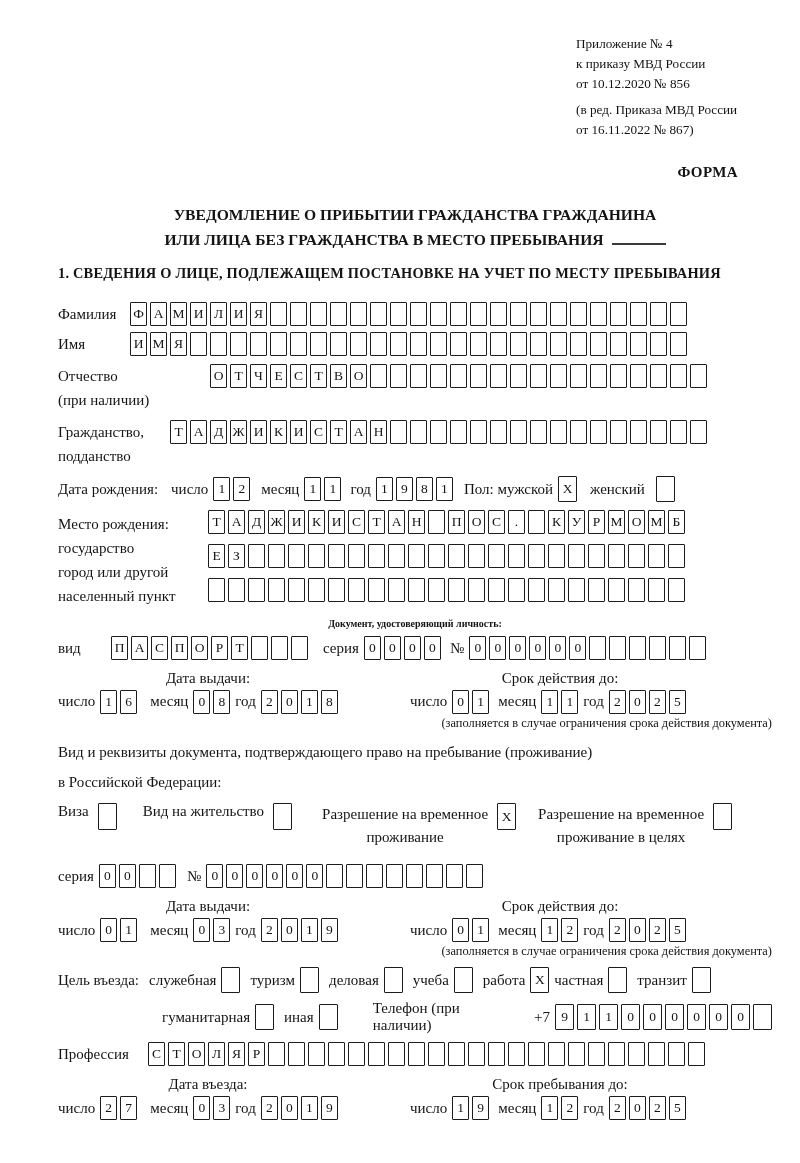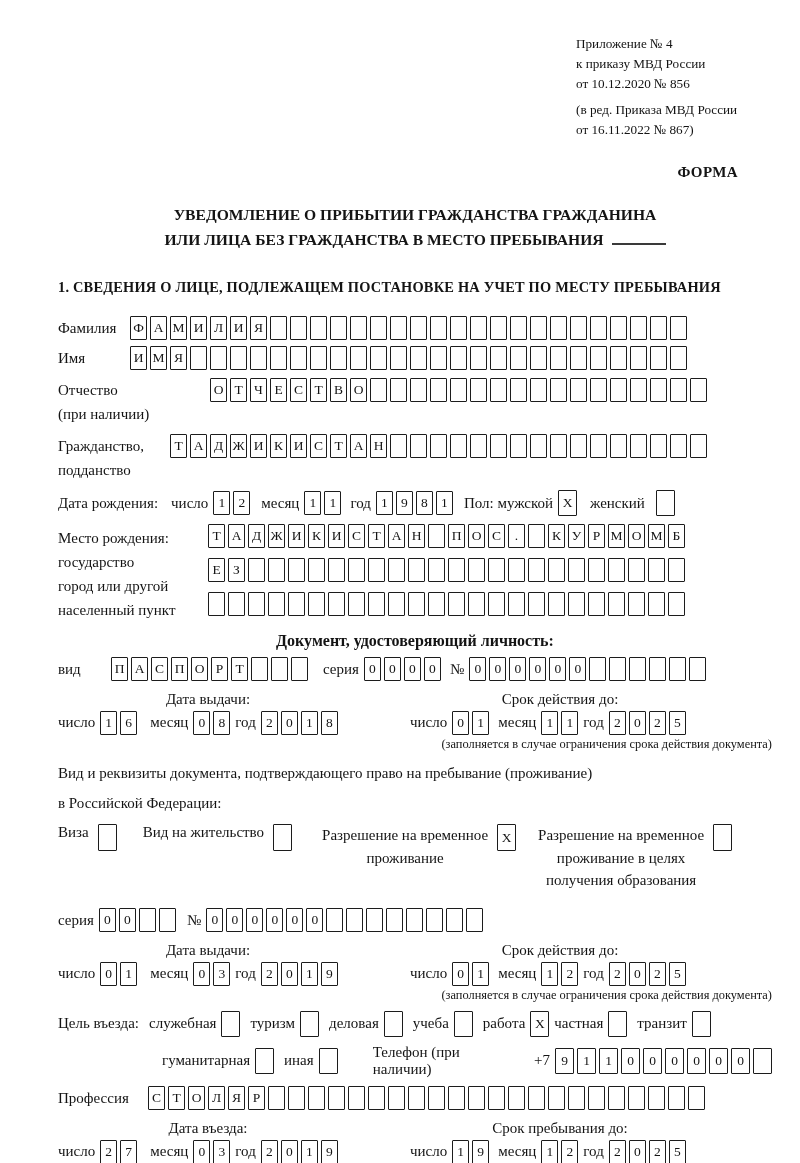--- a/index.html
+++ b/index.html
@@ -11,35 +11,35 @@
   }
   .page { padding: 34px 28px 0 58px; width: 800px; }
 
   
   .appendix { margin-left: auto; width: 196px; font-size: 13.2px; line-height: 1.5; }
   .appendix .grp2 { margin-top: 7px; }
   .forma { text-align: right; padding-right: 34px; font-weight: bold; font-size: 15px; margin-top: 24px; letter-spacing: .4px; }
 
   .title { text-align: center; font-weight: bold; font-size: 15.6px; line-height: 1.6; margin-top: 22px; }
   .blank { display: inline-block; width: 54px; border-bottom: 2px solid #3a3a3a; height: 13px; margin-left: 8px; }
-  .sect { font-weight: bold; font-size: 14.4px; margin-top: 26px; margin-bottom: 20px; letter-spacing: .2px; }
+  .sect { font-weight: bold; font-size: 14.4px; margin-top: 12px; margin-bottom: 20px; letter-spacing: .2px; }
 
   .row { display: flex; align-items: flex-start; margin-bottom: 6px; }
   .lbl { flex: none; padding-top: 4px; }
   .lbl-block { flex: none; line-height: 1.6; padding-top: 2px; }
 
   .cells { display: inline-flex; gap: 3px; flex: none; }
   .cell {
     width: 17px; height: 24px; border: 1.5px solid #1c1c1c; border-radius: 1px;
     display: inline-flex; align-items: center; justify-content: center;
     font-size: 13.5px; background: #fff; flex: none;
   }
   .stack .cells { margin-bottom: 10px; display: flex; }
 
-  .center-bold { text-align: center; font-weight: bold; font-size: 16px; margin: 4px 0 7px; }
+  .center-bold { text-align: center; font-weight: bold; font-size: 10px; margin: 4px 0 7px; }
 
   .inline { display: flex; align-items: center; gap: 5px; flex-wrap: nowrap; }
   .inline .t { padding-top: 1px; }
 
   .dgrow { display: flex; margin-top: 10px; }
   .dg-left { width: 352px; flex: none; }
   .dg-t { text-align: center; width: 300px; margin-bottom: 3px; }
   .dg-b { display: flex; align-items: center; gap: 5px; }
   .dg-note { text-align: right; font-size: 12.4px; margin-top: 2px; margin-bottom: 8px; }
 
@@ -446,21 +446,20 @@
       </div>
       <span class="cells">
           <span class="cell">X</span>
         </span>
     </div>
     <div class="sp3"></div>
     <div class="cb-item">
       <div class="ml">
         <div>Разрешение на временное</div>
         <div>проживание в целях</div>
-        <div>получения образования</div>
       </div>
       <span class="cells">
           <span class="cell"></span>
         </span>
     </div>
   </div>
 
   <div class="inline">
     <span class="t">серия</span>
     <span class="cells">

